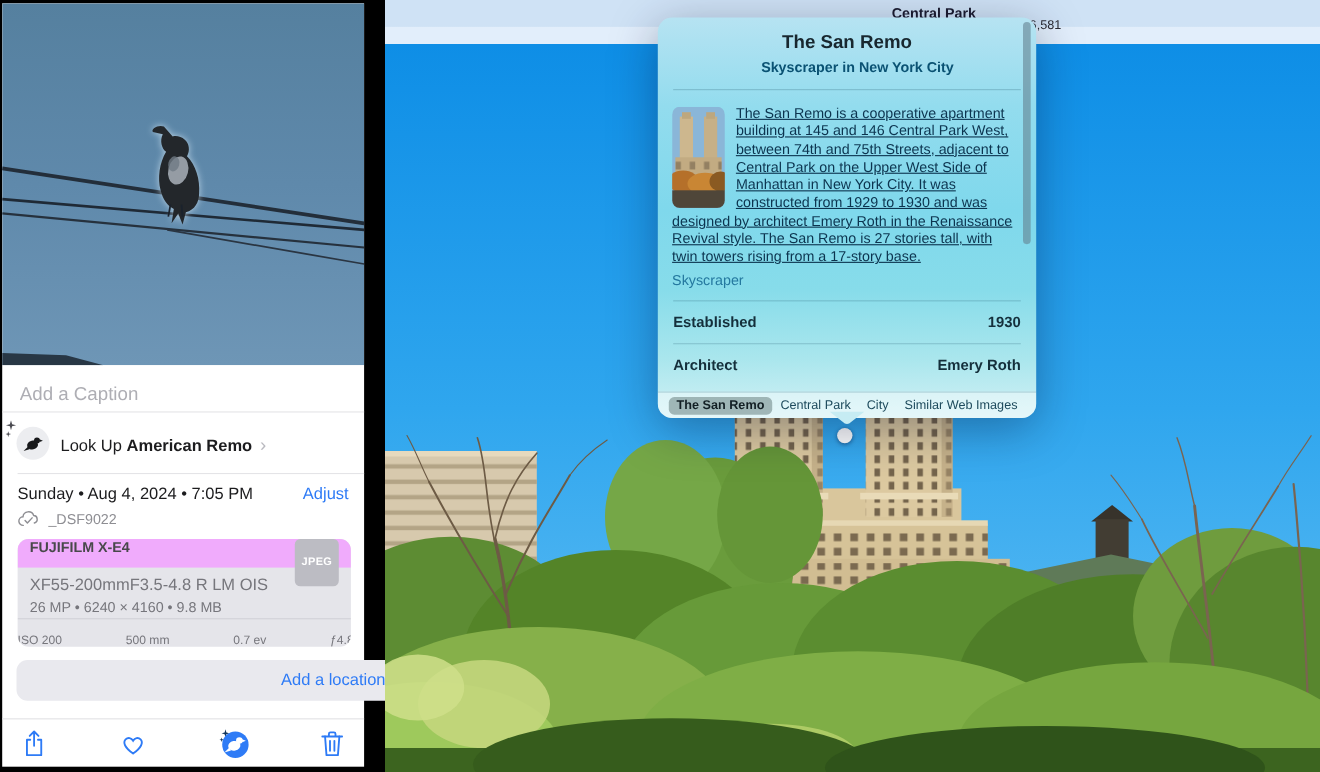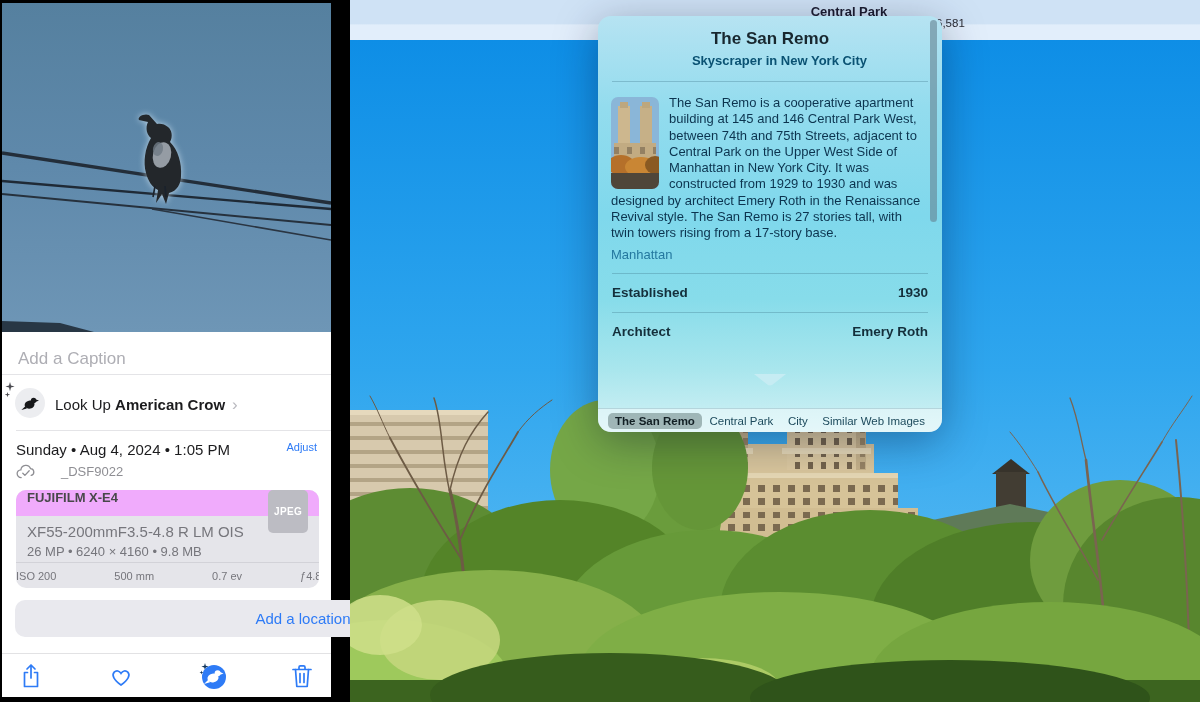--- a/index.html
+++ b/index.html
@@ -14,64 +14,64 @@
   .hdiv.inset{left:14px;}
   #lookup-row{position:absolute;left:0;top:372px;width:329px;height:55px;}
   #lookup-avatar{position:absolute;left:13px;top:13px;width:30px;height:30px;border-radius:50%;
     background:#ecedf0;display:flex;align-items:center;justify-content:center;}
   #lookup-sparkles{position:absolute;left:3px;top:7px;}
   #lookup-text{position:absolute;left:53px;top:20px;font-size:15px;color:#1c1c1e;}
   #lookup-text b{font-weight:700;}
   #lookup-chevron{color:#b9b9bf;font-size:17px;margin-left:7px;font-weight:400;}
   #date-row{position:absolute;left:0;top:436px;width:329px;height:22px;}
   #date-text{position:absolute;left:14px;top:2px;font-size:15px;color:#1c1c1e;}
-  #adjust-btn{position:absolute;right:14px;top:2px;font-size:11px;color:#2e7bf6;cursor:pointer;}
-  #file-row{position:absolute;left:14px;top:459px;height:18px;display:flex;align-items:center;gap:24px;}
+  #adjust-btn{position:absolute;right:14px;top:2px;font-size:15px;color:#2e7bf6;cursor:pointer;}
+  #file-row{position:absolute;left:14px;top:459px;height:18px;display:flex;align-items:center;gap:7px;}
   #file-name{font-size:13px;color:#8e8e93;}
   #camera-card{position:absolute;left:14px;top:487px;width:303px;height:98px;border-radius:10px;
     background:#e5e5ea;overflow:hidden;}
   #camera-header{height:26px;background:#f0abfc;display:flex;align-items:flex-start;padding:0 11px;}
   #camera-model{font-size:13px;font-weight:700;color:#48484a;}
   #format-badge{margin-left:auto;background:#bcbcc3;color:#fff;font-size:10px;font-weight:700;
     padding:16px 6px;border-radius:5px;letter-spacing:.3px;}
   #lens-line{padding:7px 11px 0;font-size:15px;color:#76767c;}
   #specs-line{padding:4px 11px 0;font-size:13px;color:#76767c;}
   #exposure-row{position:absolute;left:0;right:0;bottom:0;height:25px;border-top:1px solid #d2d2d8;
-    display:flex;align-items:center;gap:29px;}
+    display:flex;align-items:flex-end;gap:29px;}
   .exp-item{flex:1;text-align:center;font-size:11px;color:#76767c;white-space:nowrap;}
   .exp-sep{width:1px;height:12px;background:#c9c9cf;}
   #location-card{position:absolute;left:13px;top:597px;width:348px;height:37px;border-radius:10px;
     background:#e9e9ee;display:flex;align-items:center;justify-content:flex-end;cursor:pointer;}
   #location-label{font-size:15px;color:#2e7bf6;}
   #left-toolbar{position:absolute;left:0;right:0;top:650px;height:44px;border-top:1px solid #e2e2e4;
     display:flex;align-items:center;justify-content:space-between;padding:0 12px;box-sizing:border-box;}
   .tool-btn{width:34px;height:34px;display:flex;align-items:center;justify-content:center;cursor:pointer;}
   
   #right-pane{position:absolute;left:350px;top:0;width:850px;height:702px;overflow:hidden;}
   #top-bar{position:absolute;left:0;top:0;width:850px;height:40px;
     background:linear-gradient(180deg,#cfe2f5 0%,#cfe2f5 60%,#e2eefb 62%,#e2eefb 100%);}
   #photo-title{position:absolute;left:499px;top:4px;transform:translateX(-50%);
     font-size:13px;font-weight:700;color:#1c1c30;}
   #photo-counter{position:absolute;left:586px;top:17px;font-size:11.5px;color:#2b2b33;}
   #scene{position:absolute;left:0;top:40px;width:850px;height:662px;}
   #lookup-dot{position:absolute;left:411px;top:389px;width:14px;height:14px;border-radius:50%;
     background:#fff;box-shadow:0 1px 4px rgba(0,0,40,.45);z-index:5;cursor:pointer;}
   
-  #popover-wrap{position:absolute;left:598px;top:16px;width:344px;height:416px;z-index:10;
+  #popover-wrap{position:absolute;left:598px;top:16px;width:344px;height:364px;z-index:10;
     filter:drop-shadow(0 10px 22px rgba(0,10,40,.35));}
   #popover{position:absolute;inset:0;border-radius:13px;overflow:hidden;
     background:linear-gradient(180deg,#b6e3f2 0%,#93dcee 22%,#7fd8ec 48%,#87dcea 68%,#a9e6ed 85%,#d2f1f5 100%);}
   #pop-tail{position:absolute;left:156px;top:358px;}
   #pop-header{padding-top:13px;}
   #pop-title{text-align:center;font-size:17px;font-weight:600;color:#18272f;}
   #pop-subtitle{text-align:center;font-size:13px;font-weight:700;color:#0a5273;margin-top:4px;margin-left:19px;}
   .pop-div{height:1px;background:rgba(60,115,135,.32);margin:0 14px;}
   #pop-header .pop-div{margin-top:13px;}
   #pop-body{padding:13px 14px 0 13px;}
-  #desc-block{font-size:13px;line-height:16.3px;color:#0c344f;font-weight:500;}
+  #desc-block{font-size:13px;line-height:16.3px;color:#0c344f;font-weight:500;text-decoration:underline;}
   #desc-thumb{float:left;width:48px;height:92px;margin:2px 10px 2px 0;border-radius:7px;overflow:hidden;}
   #wiki-link{margin-top:5px;font-size:13px;color:#24789f;cursor:pointer;}
   #facts .pop-div{margin-top:11px;}
   .fact-row{height:38px;margin:0 14px;display:flex;align-items:center;justify-content:space-between;
     font-size:13.5px;font-weight:600;color:#142f3b;gap:28px;}
   .fact-row + .fact-row{border-top:1px solid rgba(60,115,135,.32);margin-top:0;text-align:right;}
   #tab-strip{position:absolute;left:0;right:0;bottom:0;height:23px;background:rgba(255,255,255,.42);
     border-top:1px solid rgba(110,155,170,.35);display:flex;align-items:center;
     justify-content:space-between;padding:0 10px;}
   .tab{font-size:11.5px;color:#1d4a5c;font-weight:500;padding:2px 7px;cursor:pointer;white-space:nowrap;}
@@ -124,26 +124,26 @@
       <svg width="19" height="17" viewBox="0 0 19 17">
         <g fill="#17181a">
           <ellipse cx="8.6" cy="9.6" rx="5" ry="4" transform="rotate(-12 8.6 9.6)"></ellipse>
           <circle cx="12.6" cy="5.4" r="2.7"></circle>
           <polygon points="14.8,4.4 18,5.6 15,6.8"></polygon>
           <polygon points="4.6,11 0.4,15 5.8,13.4"></polygon>
           <polygon points="9,5.5 13,9 7.5,9.5"></polygon>
         </g>
       </svg>
     </div>
-    <div id="lookup-text"><span>Look Up</span>&nbsp;<b>American Crow</b><span id="lookup-chevron">›</span></div>
+    <div id="lookup-text"><span>Look Up</span>&nbsp;<b>American Remo</b><span id="lookup-chevron">›</span></div>
   </div>
   <div class="hdiv inset" style="top:427px"></div>
 
   <div id="date-row">
-    <span id="date-text">Sunday • Aug 4, 2024 • 1:05 PM</span>
+    <span id="date-text">Sunday • Aug 4, 2024 • 7:05 PM</span>
     <span id="adjust-btn">Adjust</span>
   </div>
   <div id="file-row">
     <svg width="21" height="15" viewBox="0 0 21 15">
       <path d="M5.2,13.6 a3.9,3.9 0 0 1 -0.3,-7.8 a5,5 0 0 1 9.7,-1.1 a3.4,3.4 0 0 1 0.6,6.7" fill="none" stroke="#8e8e93" stroke-width="1.3" stroke-linecap="round"></path>
       <path d="M6.8,9.2 l2.1,2.2 L13.2,6.8" fill="none" stroke="#8e8e93" stroke-width="1.3" stroke-linecap="round" stroke-linejoin="round"></path>
     </svg>
     <span id="file-name">_DSF9022</span>
   </div>
 
@@ -337,21 +337,21 @@
             <rect x="3" y="46" width="42" height="18" fill="#c2ab82"></rect>
             <rect x="3" y="46" width="42" height="18" fill="url(#tw)" opacity="0.6"></rect>
             <ellipse cx="10" cy="68" rx="14" ry="10" fill="#b5702a"></ellipse>
             <ellipse cx="30" cy="70" rx="16" ry="10" fill="#c98634"></ellipse>
             <ellipse cx="44" cy="68" rx="10" ry="9" fill="#8a5a22"></ellipse>
             <rect x="0" y="76" width="48" height="16" fill="#4f4639"></rect>
           </svg>
         </div>
         <span>The San Remo is a cooperative apartment building at 145 and 146 Central Park West, between 74th and 75th Streets, adjacent to Central Park on the Upper West Side of Manhattan in New York City. It was constructed from 1929 to 1930 and was designed by architect Emery Roth in the Renaissance Revival style. The San Remo is 27 stories tall, with twin towers rising from a 17-story base.</span>
       </div>
-      <div id="wiki-link">Manhattan</div>
+      <div id="wiki-link">Skyscraper</div>
     </div>
     <div id="facts">
       <div class="pop-div"></div>
       <div class="fact-row">
         <span>Established</span>
         <span>1930</span>
       </div>
       <div class="fact-row">
         <span>Architect</span>
         <span>Emery Roth</span>

